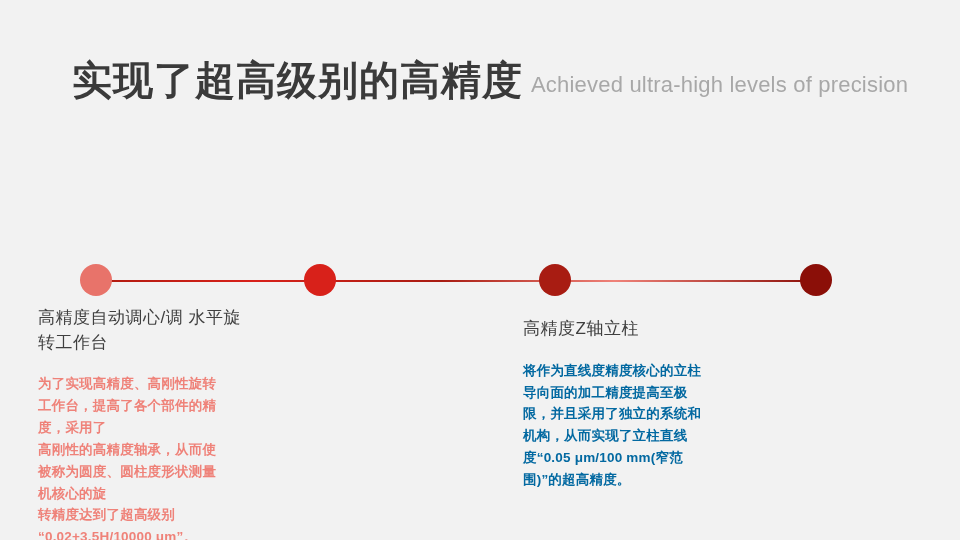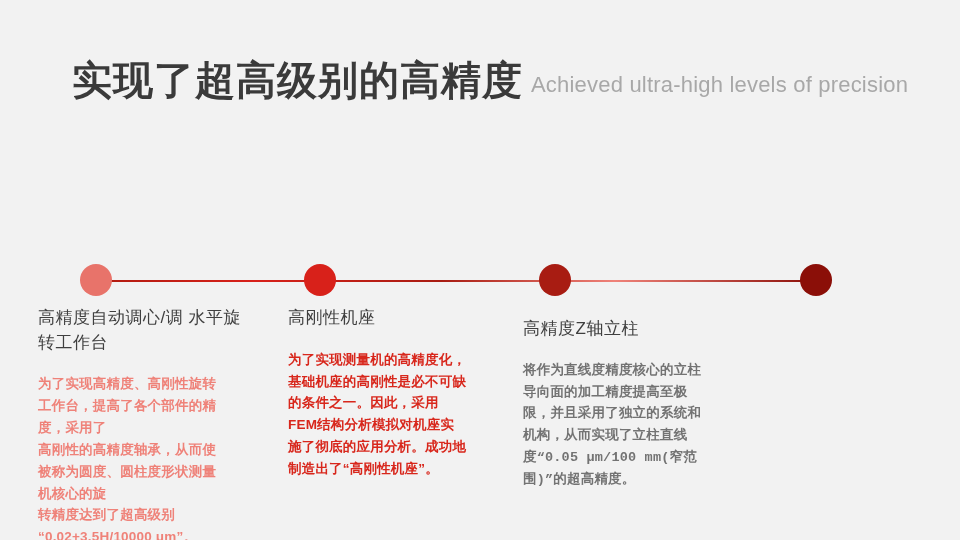--- a/index.html
+++ b/index.html
@@ -137,33 +137,24 @@
       <p class="col-body" style="color: rgb(239, 130, 121);">为了实现高精度、高刚性旋转
 工作台，提高了各个部件的精
 度，采用了
 高刚性的高精度轴承，从而使
 被称为圆度、圆柱度形状测量
 机核心的旋
 转精度达到了超高级别
 “0.02+3.5H/10000 μm”。</p>
     </div>
 
-    <div class="col col-2">
-      <h3 class="col-heading">高刚性机座</h3>
-      <p class="col-body" style="color: rgb(216, 39, 28);">为了实现测量机的高精度化，
-基础机座的高刚性是必不可缺
-的条件之一。因此，采用
-FEM结构分析模拟对机座实
-施了彻底的应用分析。成功地
-制造出了“高刚性机座”。</p>
-    </div>
 
     <div class="col col-3">
       <h3 class="col-heading">高精度Z轴立柱</h3>
-      <p class="col-body" style="color: #737373; font-family: Liberation Mono, monospace;">将作为直线度精度核心的立柱
+      <p class="col-body" style="color: #0369a1;">将作为直线度精度核心的立柱
 导向面的加工精度提高至极
 限，并且采用了独立的系统和
 机构，从而实现了立柱直线
 度“0.05 μm/100 mm(窄范
 围)”的超高精度。</p>
     </div>
 
 
   </div>
 </div>

